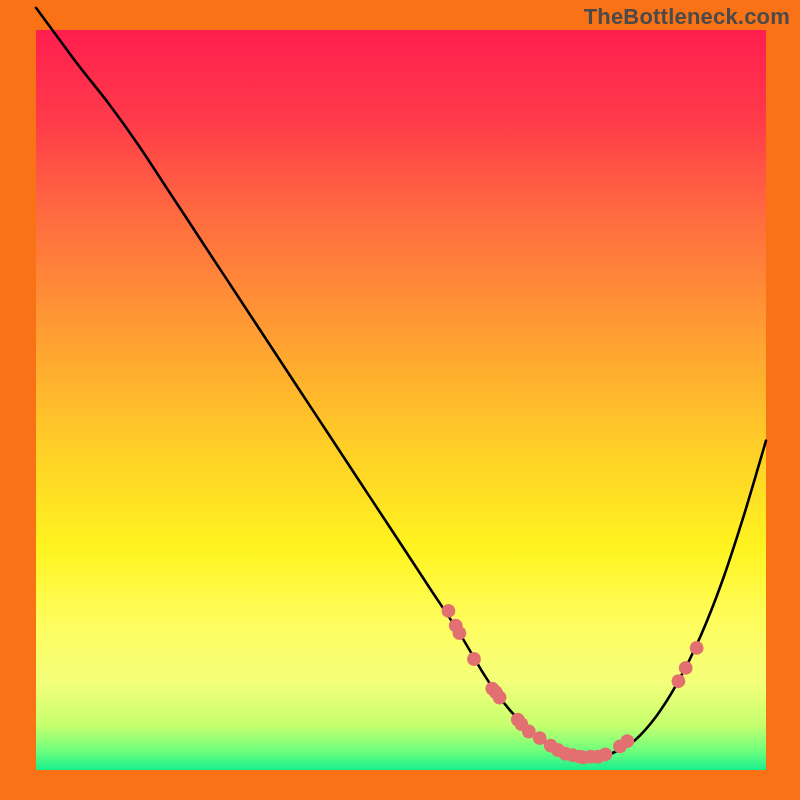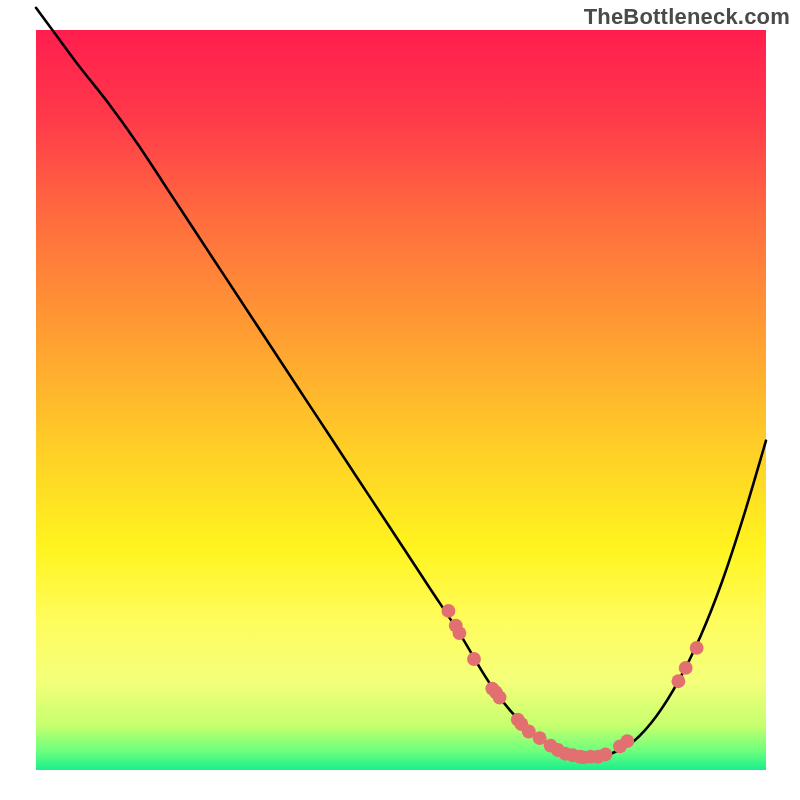--- a/index.html
+++ b/index.html
@@ -8,21 +8,21 @@
     width: 800px;
     height: 800px;
     background: #000;
     overflow: hidden;
     font-family: Arial, Helvetica, sans-serif;
   }
   .stage {
     position: relative;
     width: 800px;
     height: 800px;
-    background: #ffffff;
+    background: #f97316;
   }
   .watermark {
     position: absolute;
     top: 4px;
     right: 10px;
     color: #4a4a4a;
     font-size: 22px;
     font-weight: 600;
     letter-spacing: 0.2px;
     user-select: none;

